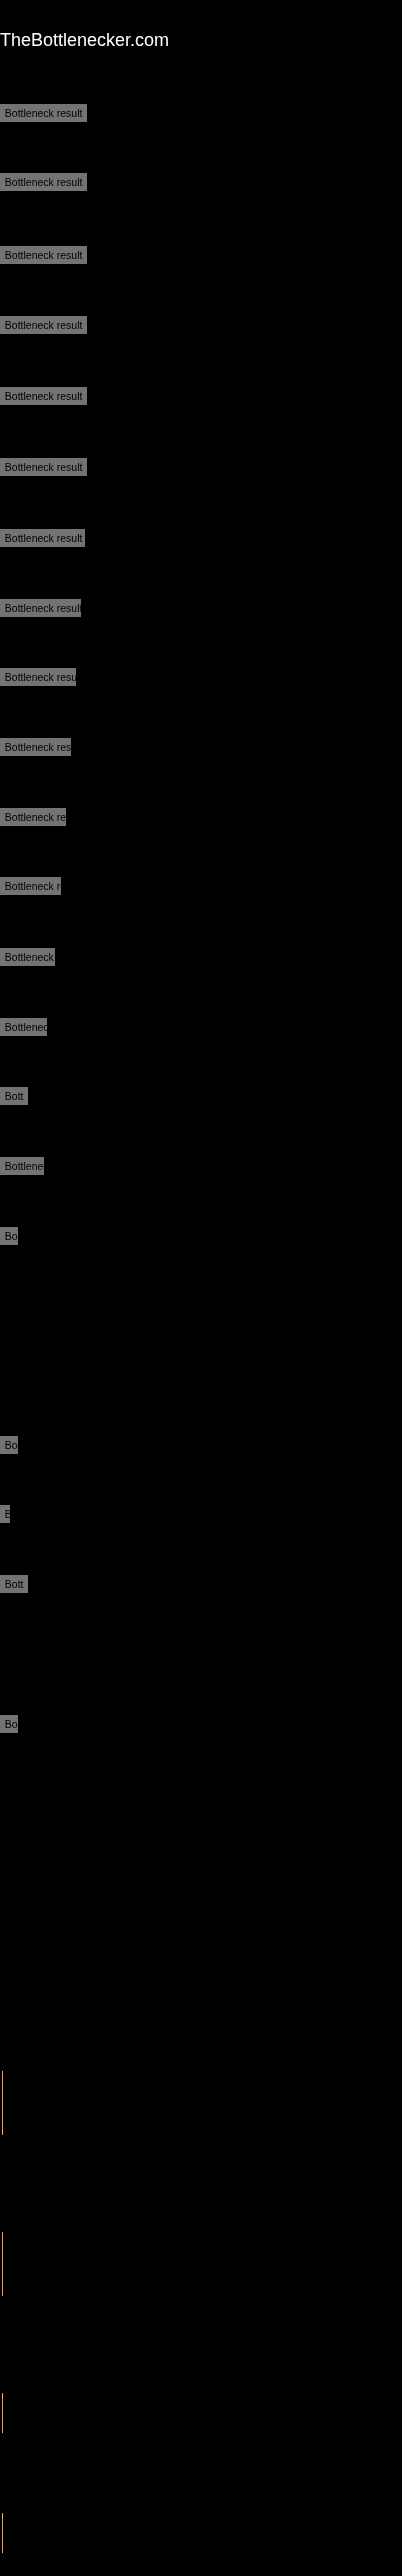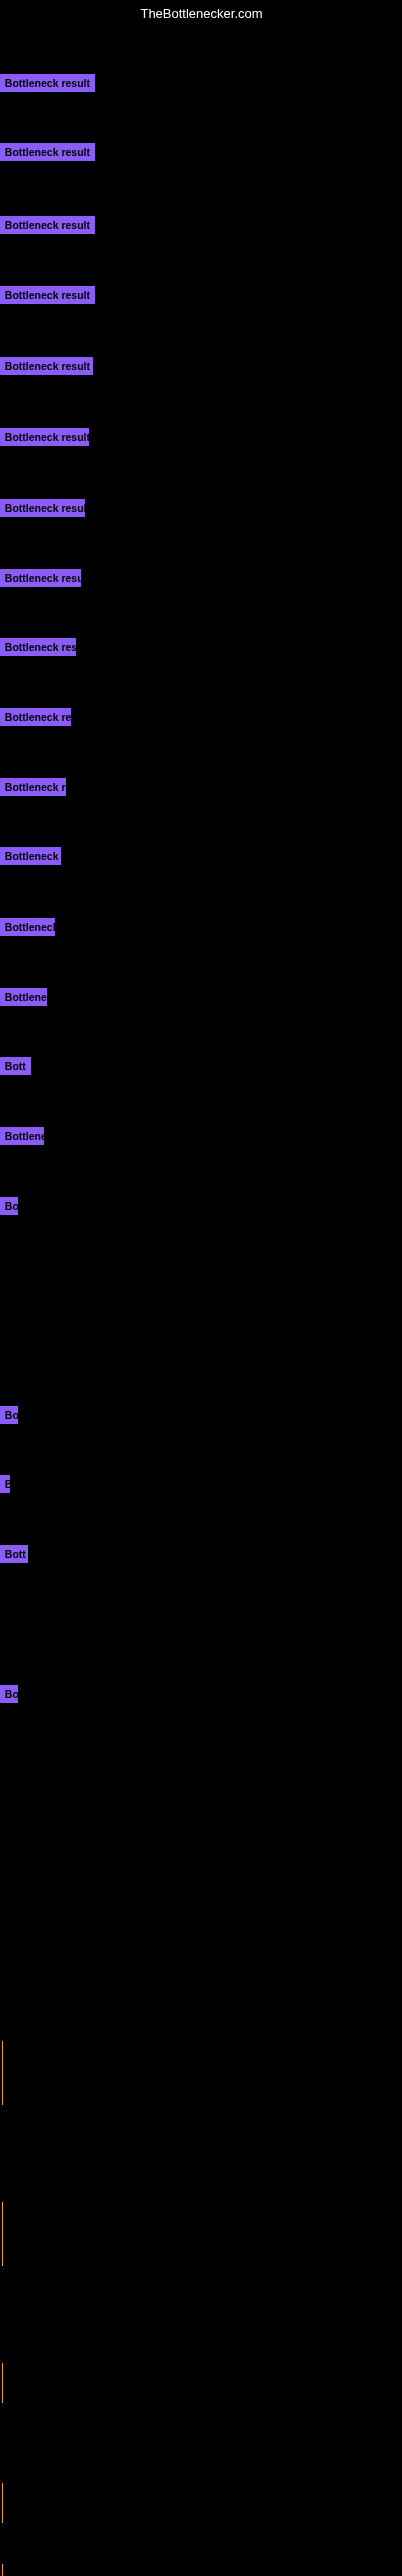--- a/index.html
+++ b/index.html
@@ -10,33 +10,33 @@
 
     body {
       width: 403px;
       min-height: 2576px;
       background-color: #000000;
       font-family: Arial, sans-serif;
       position: relative;
     }
 
     .site-title {
-      text-align: center;
       color: #ffffff;
-      font-size: 13px;
+      font-size: 18px;
       padding: 6.4px 0;
       width: 100%;
+      margin-top: 24px;
     }
 
     .bottleneck-label {
       display: inline-block;
-      background-color: #8b5cf6;
+      background-color: #737373;
       color: #000000;
       font-size: 10.5px;
-      font-weight: bold;
+      font-weight: normal;
       padding: 3.2px 4.8px;
       white-space: nowrap;
       overflow: hidden;
     }
 
     .result-item {
       position: absolute;
       left: 0;
     }
 

